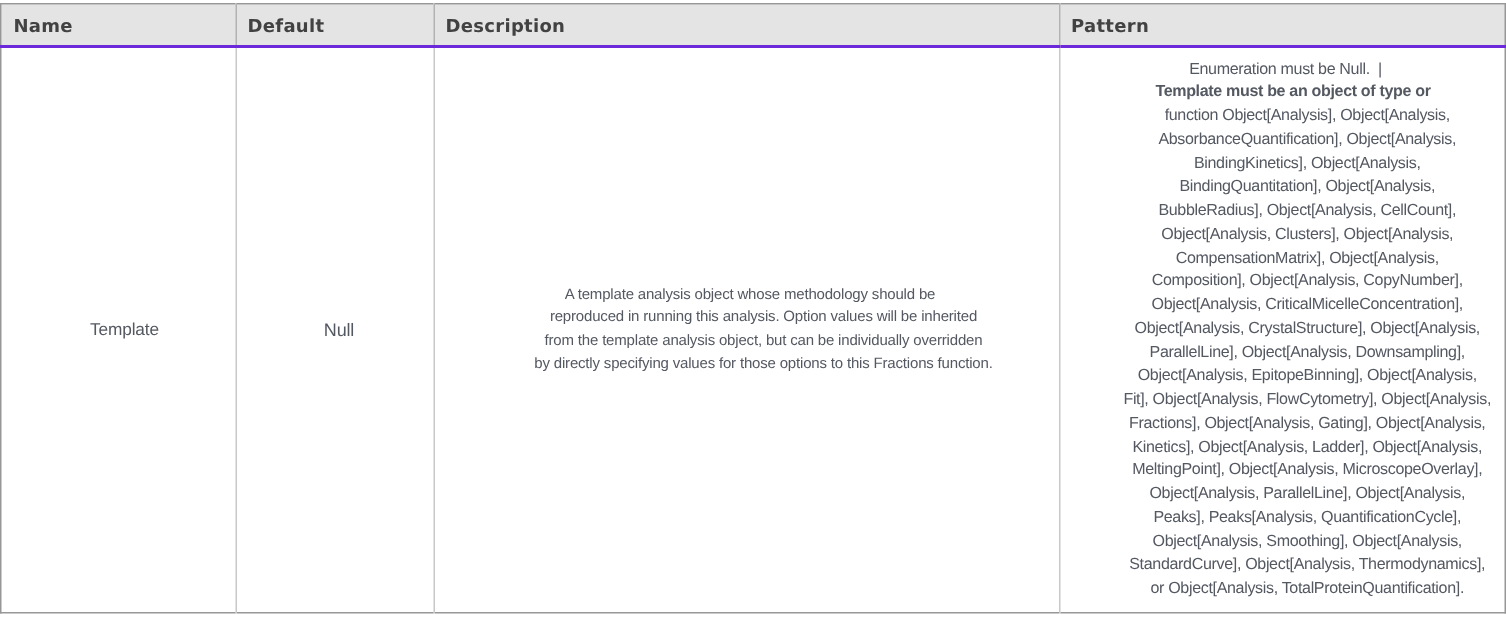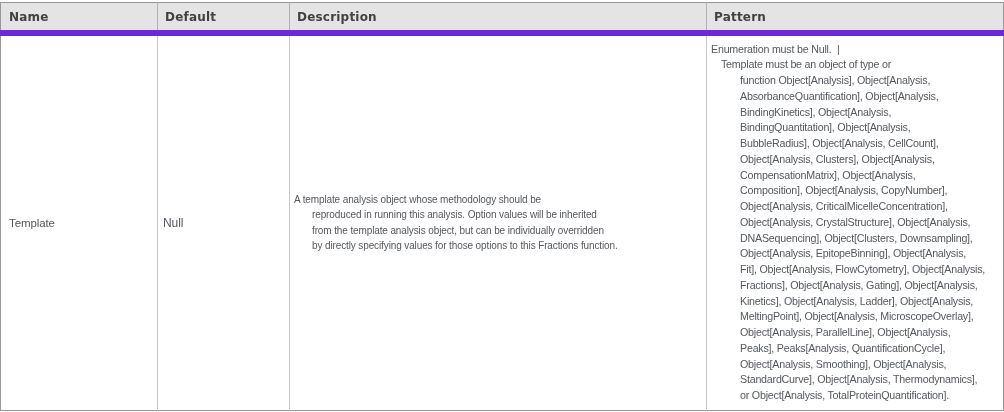--- a/index.html
+++ b/index.html
@@ -32,33 +32,34 @@
     background: #e4e4e4;
     height: 27px;
     text-align: left;
     vertical-align: middle;
     padding: 0 0 0 7px;
     font-family: "DejaVu Sans", sans-serif;
     font-weight: bold;
     font-size: 12px;
     letter-spacing: 0.2px;
     color: #424242;
-    border-bottom: 6px solid #6d28d9;
+    border-bottom: 2px solid #6d28d9;
     border-right: 1px solid #b2b2b2;
   }
   th:first-child { padding-left: 8px; }
   th:last-child { border-right: none; }
 
   tbody tr { height: 377px; }
   td {
     vertical-align: middle;
     border-right: 1px solid #c8c8c8;
     padding: 0;
     color: #545861;
     overflow: hidden;
+    text-align: center;
   }
   td:last-child { border-right: none; }
 
   td.cell-name {
     padding-left: 8px;
     font-size: 11.5px;
     letter-spacing: -0.1px;
     border-radius: 21px;
   }
   td.cell-default {
@@ -75,21 +76,21 @@
   td.cell-pattern {
     padding-left: 4px;
     font-size: 10.7px;
     letter-spacing: -0.22px;
     line-height: 15.75px;
   }
   .tline {
     white-space: pre;
   }
   td.cell-description .ind1 { padding-left: 18px; }
-  td.cell-pattern .ind1 { padding-left: 10px; }
+  td.cell-pattern .ind1 { padding-left: 10px; font-weight: bold; }
   td.cell-pattern .ind2 { padding-left: 29px; }
 </style>
 </head>
 <body>
 
 <div class="page">
   <table class="doc-table">
     <colgroup>
       <col class="c-name">
       <col class="c-default">
@@ -123,21 +124,21 @@
               <div class="tline ind2">function Object[Analysis], Object[Analysis,</div>
               <div class="tline ind2">AbsorbanceQuantification], Object[Analysis,</div>
               <div class="tline ind2">BindingKinetics], Object[Analysis,</div>
               <div class="tline ind2">BindingQuantitation], Object[Analysis,</div>
               <div class="tline ind2">BubbleRadius], Object[Analysis, CellCount],</div>
               <div class="tline ind2">Object[Analysis, Clusters], Object[Analysis,</div>
               <div class="tline ind2">CompensationMatrix], Object[Analysis,</div>
               <div class="tline ind2">Composition], Object[Analysis, CopyNumber],</div>
               <div class="tline ind2">Object[Analysis, CriticalMicelleConcentration],</div>
               <div class="tline ind2">Object[Analysis, CrystalStructure], Object[Analysis,</div>
-              <div class="tline ind2">DNASequencing], Object[Clusters, Downsampling],</div>
+              <div class="tline ind2">ParallelLine], Object[Analysis, Downsampling],</div>
               <div class="tline ind2">Object[Analysis, EpitopeBinning], Object[Analysis,</div>
               <div class="tline ind2">Fit], Object[Analysis, FlowCytometry], Object[Analysis,</div>
               <div class="tline ind2">Fractions], Object[Analysis, Gating], Object[Analysis,</div>
               <div class="tline ind2">Kinetics], Object[Analysis, Ladder], Object[Analysis,</div>
               <div class="tline ind2">MeltingPoint], Object[Analysis, MicroscopeOverlay],</div>
               <div class="tline ind2">Object[Analysis, ParallelLine], Object[Analysis,</div>
               <div class="tline ind2">Peaks], Peaks[Analysis, QuantificationCycle],</div>
               <div class="tline ind2">Object[Analysis, Smoothing], Object[Analysis,</div>
               <div class="tline ind2">StandardCurve], Object[Analysis, Thermodynamics],</div>
               <div class="tline ind2">or Object[Analysis, TotalProteinQuantification].</div>

